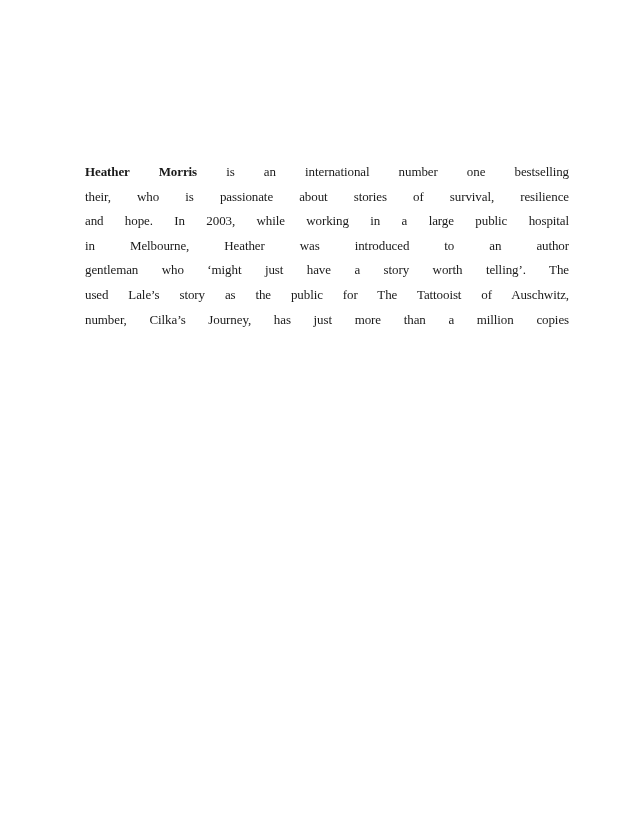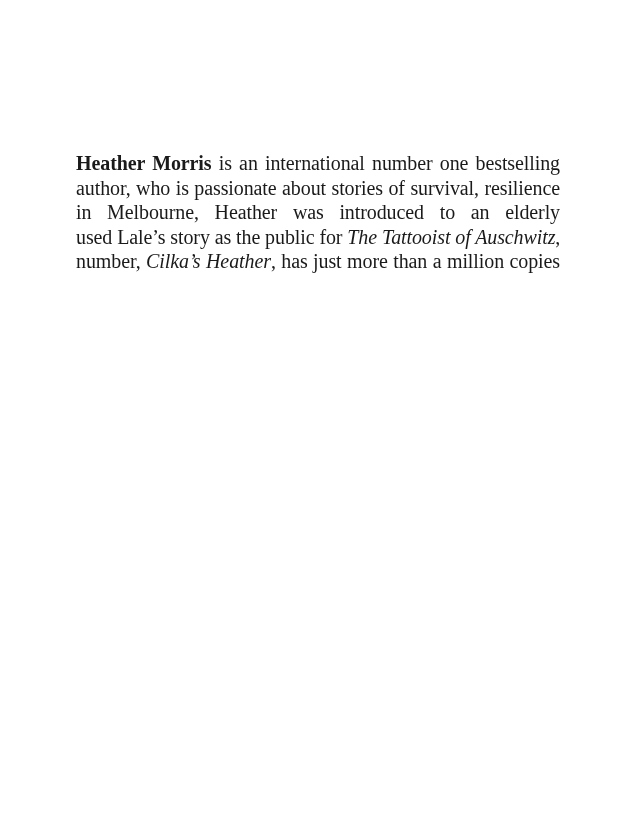--- a/index.html
+++ b/index.html
@@ -19,44 +19,46 @@
       top: 0;
       width: 620px;
       height: 835px;
       background: #ffffff;
     }
     .bio {
       position: absolute;
       left: 68px;
       top: 143px;
       width: 484px;
-      margin: 8px;
+      margin: 17px;
       font-family: "Liberation Serif", "DejaVu Serif", serif;
-      font-size: 20px;
+      font-size: 13px;
       line-height: 24.6px;
       color: #1a1a1a;
       text-align: justify;
       letter-spacing: -0.1px;
     }
     .bio .line {
       display: block;
       text-align: justify;
       text-align-last: justify;
       white-space: nowrap;
     }
     .bio .line.last {
       text-align-last: left;
     }
     .bold { font-weight: bold; }
-    .ital { font-style: italic; }
+    .ital { }
   </style>
 </head>
 <body>
 
 <div class="page">
   <p class="bio">
     <span class="line"><span class="bold">Heather Morris</span><span> is an international number one bestselling</span></span>
-    <span class="line"><span>author, who is passionate about stories of survival, resilience</span></span>
-    <span class="line"><span>in Melbourne, Heather was introduced to an elderly</span></span>
+    <span class="line"><span>their, who is passionate about stories of survival, resilience</span></span>
+    <span class="line"><span>and hope. In 2003, while working in a large public hospital</span></span>
+    <span class="line"><span>in Melbourne, Heather was introduced to an author</span></span>
+    <span class="line"><span>gentleman who ‘might just have a story worth telling’. The</span></span>
     <span class="line"><span>used Lale’s story as the public for </span><span class="ital">The Tattooist of Auschwitz</span><span>,</span></span>
-    <span class="line"><span>number, </span><span class="ital">Cilka’s Heather</span><span>, has just more than a million copies</span></span>
+    <span class="line"><span>number, </span><span class="ital">Cilka’s Journey</span><span>, has just more than a million copies</span></span>
   </p>
 </div>
 
 </body></html>

